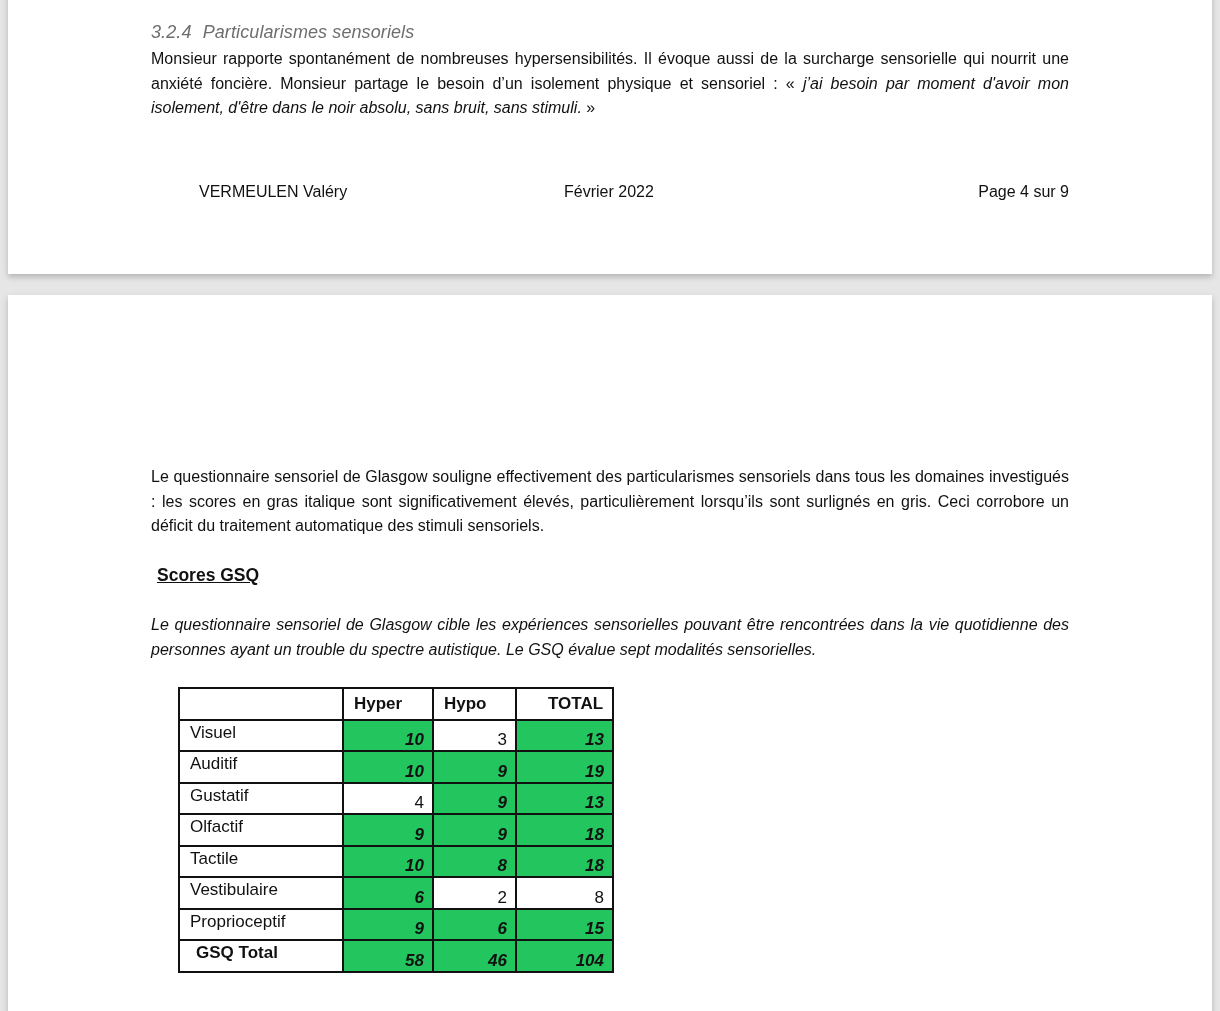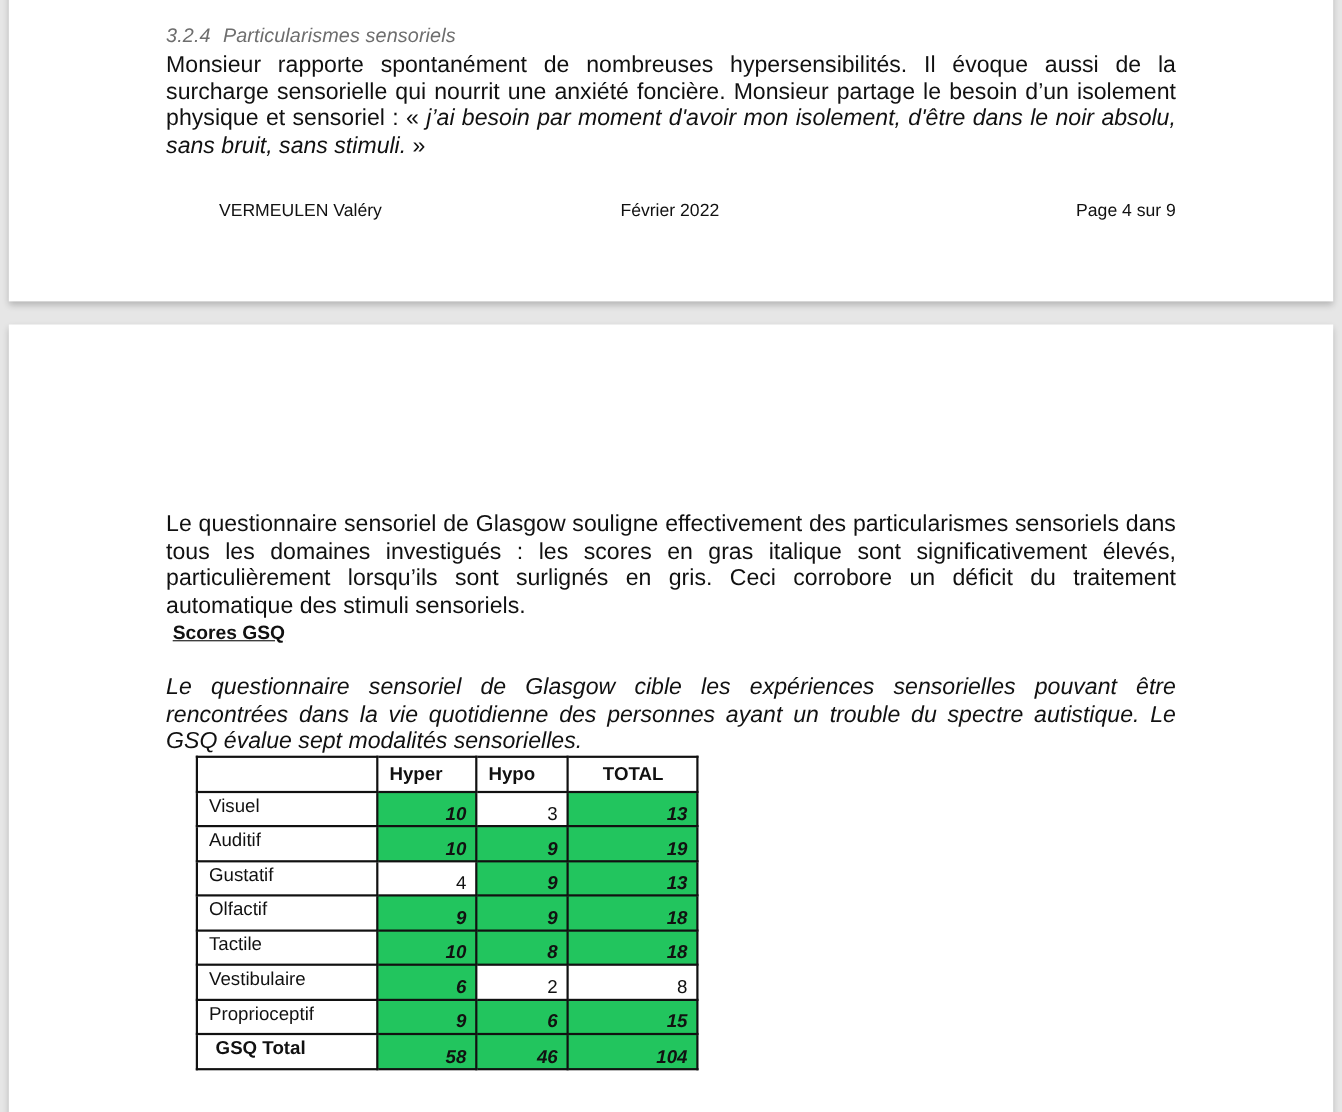--- a/index.html
+++ b/index.html
@@ -25,21 +25,21 @@
     left: 143px; top: 22px;
     font-size: 18px;
     font-style: italic;
     color: #6e6e6e;
     letter-spacing: 0.1px;
   }
   .heading .num { margin-right: 6px; }
   .para {
     position: absolute;
     left: 143px; width: 918px;
-    font-size: 21px;
+    font-size: 16px;
     line-height: 24.5px;
     text-align: justify;
     color: #111;
   }
   .p1 { top: 47px; }
   .p1 .quote { font-style: italic; }
 
   .footer {
     position: absolute;
     top: 193px; left: 143px; width: 918px;
@@ -73,21 +73,21 @@
     padding: 0 8px 0 10px;
   }
   table.gsq th {
     text-align: left;
     font-weight: bold;
     vertical-align: middle;
   }
   table.gsq td.label { width: 164px; vertical-align: top; padding-top: 2px; }
   table.gsq th.c-hyper, table.gsq td.c-hyper { width: 90px; }
   table.gsq th.c-hypo, table.gsq td.c-hypo { width: 83px; }
-  table.gsq th.c-total, table.gsq td.c-total { width: 118px; padding-left: 31px; }
+  table.gsq th.c-total, table.gsq td.c-total { width: 97px; padding-left: 31px; }
   table.gsq td.val {
     text-align: right;
     vertical-align: bottom;
     padding-bottom: 0px;
   }
   table.gsq td.sig { background: #22c55e; font-weight: bold; font-style: italic; }
   table.gsq td.label.total-label { font-weight: bold; padding-left: 16px; }
 </style>
 </head>
 <body>

